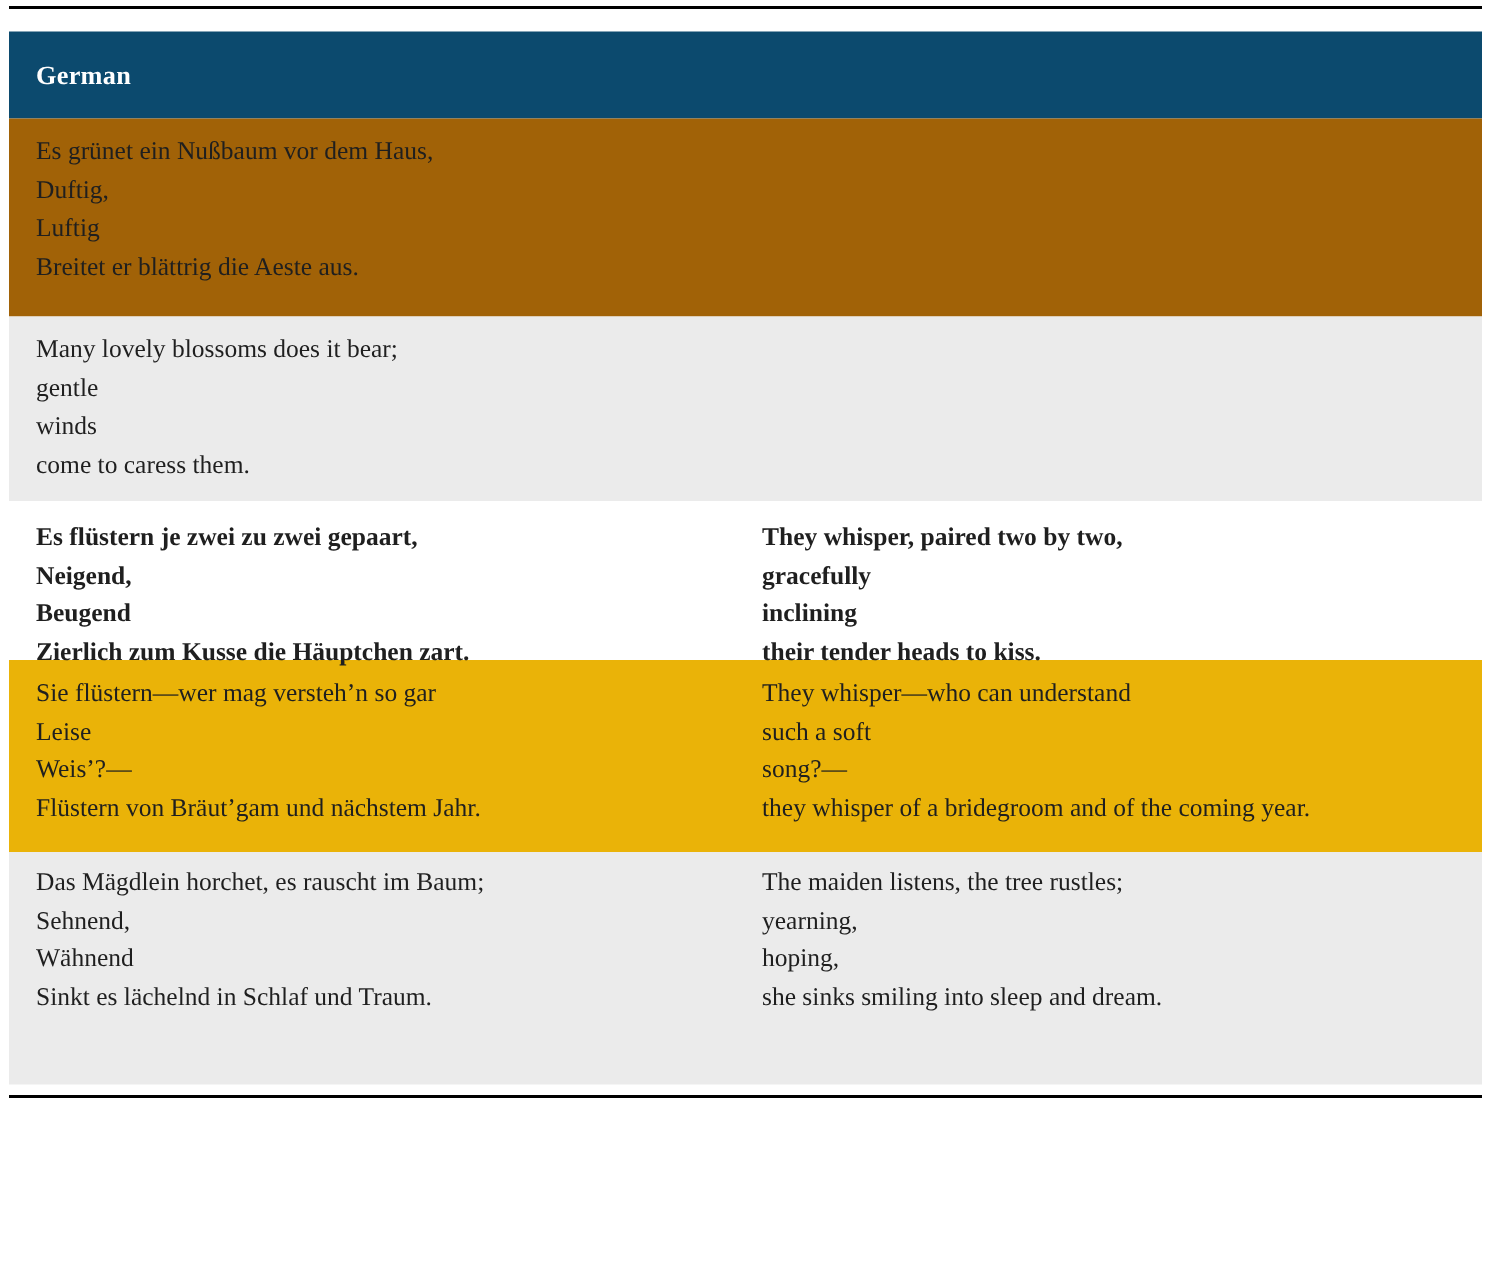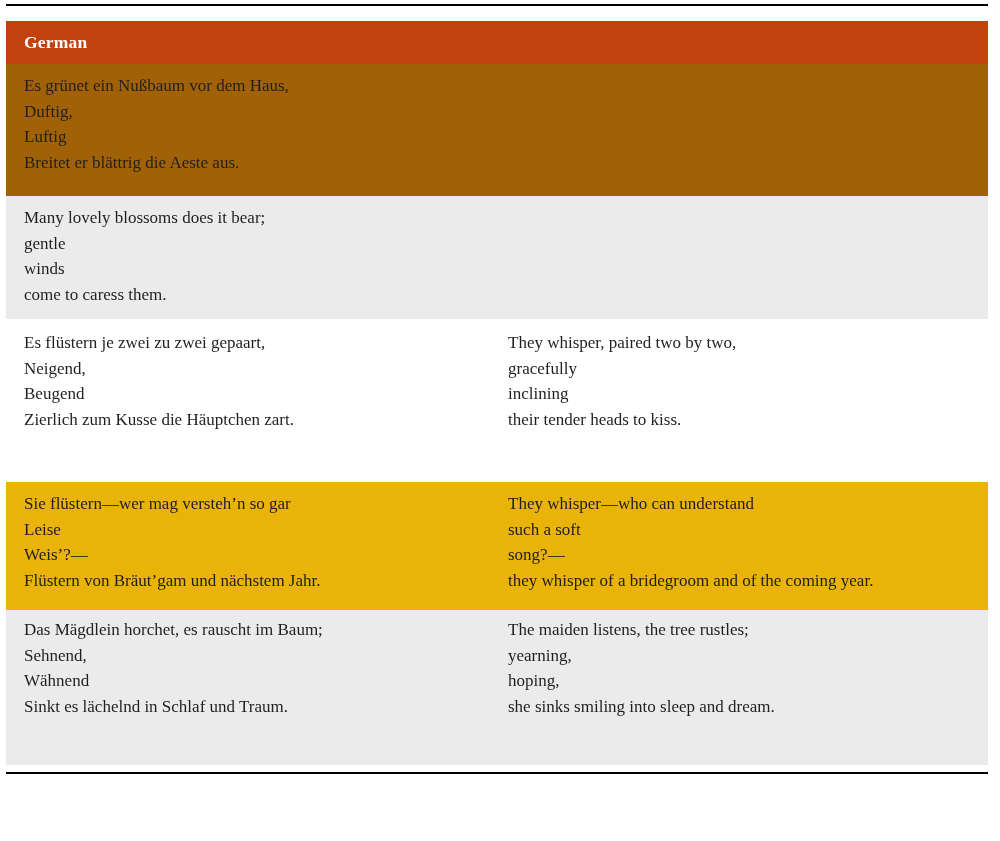--- a/index.html
+++ b/index.html
@@ -25,22 +25,22 @@
   .rule {
     height: 2px;
     background: #000000;
   }
   .spacer-top { height: 15px; }
   .spacer-bottom { height: 7px; }
   .header-row {
     display: grid;
     grid-template-columns: 484px 1fr;
     align-items: center;
-    height: 43px;
-    background: #c2410c;
+    height: 58px;
+    background: #0c4a6e;
   }
   .header-cell {
     padding-left: 18px;
     color: #ffffff;
     font-weight: bold;
     font-size: 17.5px;
     letter-spacing: 0.2px;
   }
   .row {
     display: grid;
@@ -50,21 +50,21 @@
   }
   .cell {
     padding-left: 18px;
     padding-right: 10px;
     font-size: 17px;
     line-height: 25.5px;
     white-space: pre-line;
   }
   .row.r1 { height: 132px; background: #a16207; }
   .row.r2 { height: 123px; background: #ebebeb; }
-  .row.r3 { height: 163px; background: #ffffff; padding-top: 11px; }
+  .row.r3 { height: 106px; background: #ffffff; padding-top: 11px; font-weight: bold; }
   .row.r4 {
     height: 128px;
     background: #dce6f2;
     border: 2px solid #2b3a4a;
     padding-top: 7px;
   }
   .row.r4 .cell { padding-left: 16px; }
   .row.r5 { height: 128px; background: #eab308; }
   .row.r6 { height: 155px; background: #ebebeb; padding-top: 7px; }
 </style>

